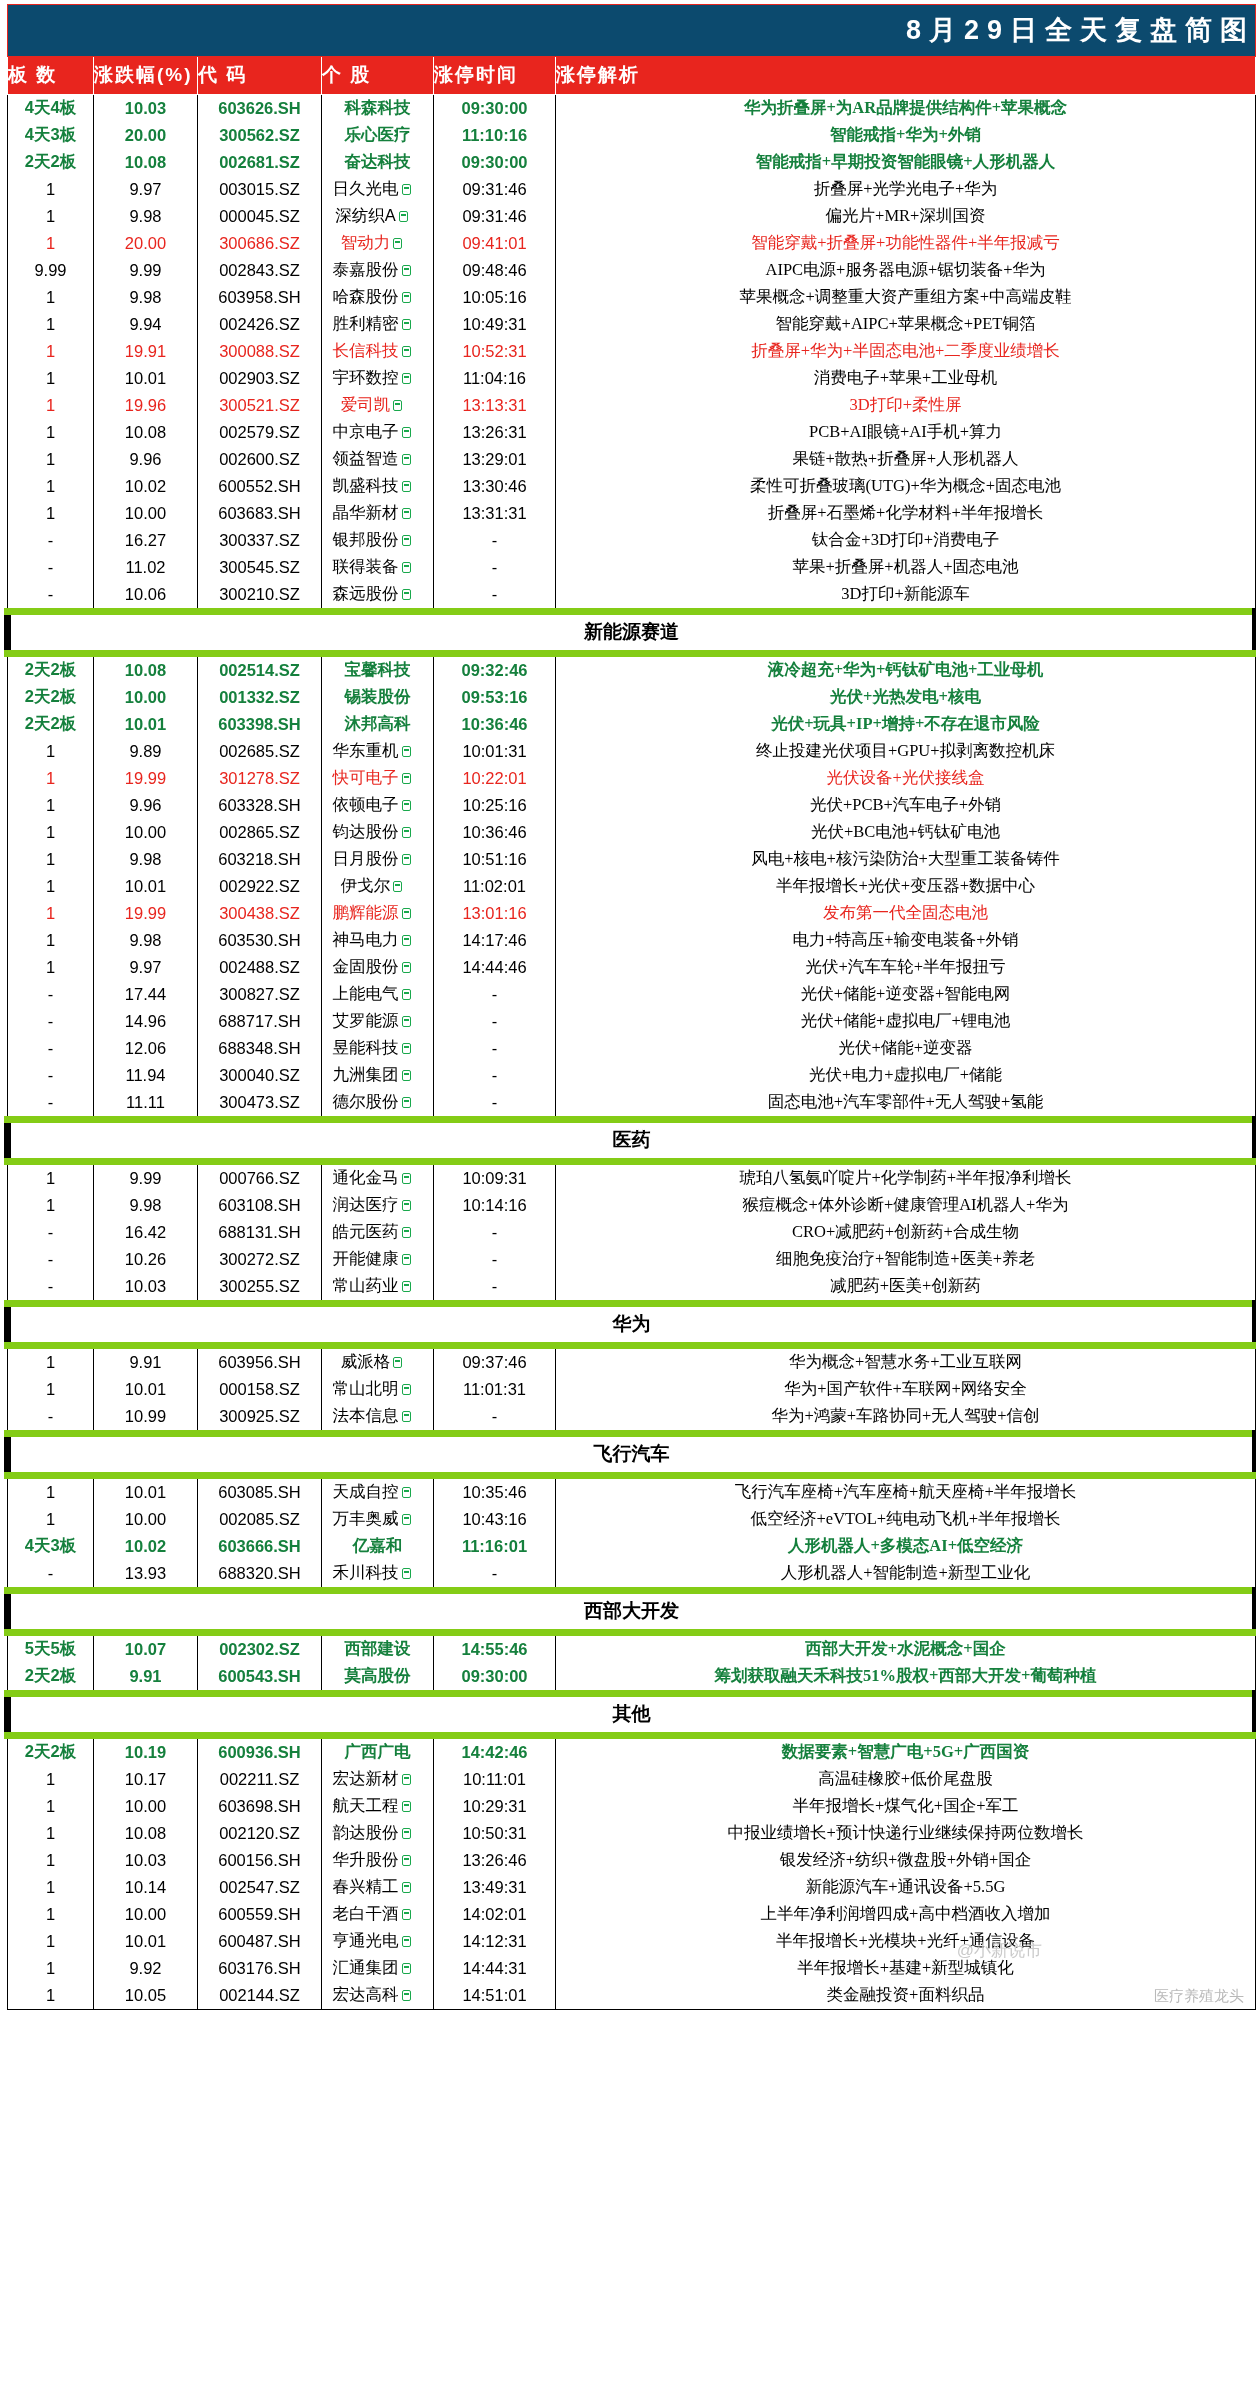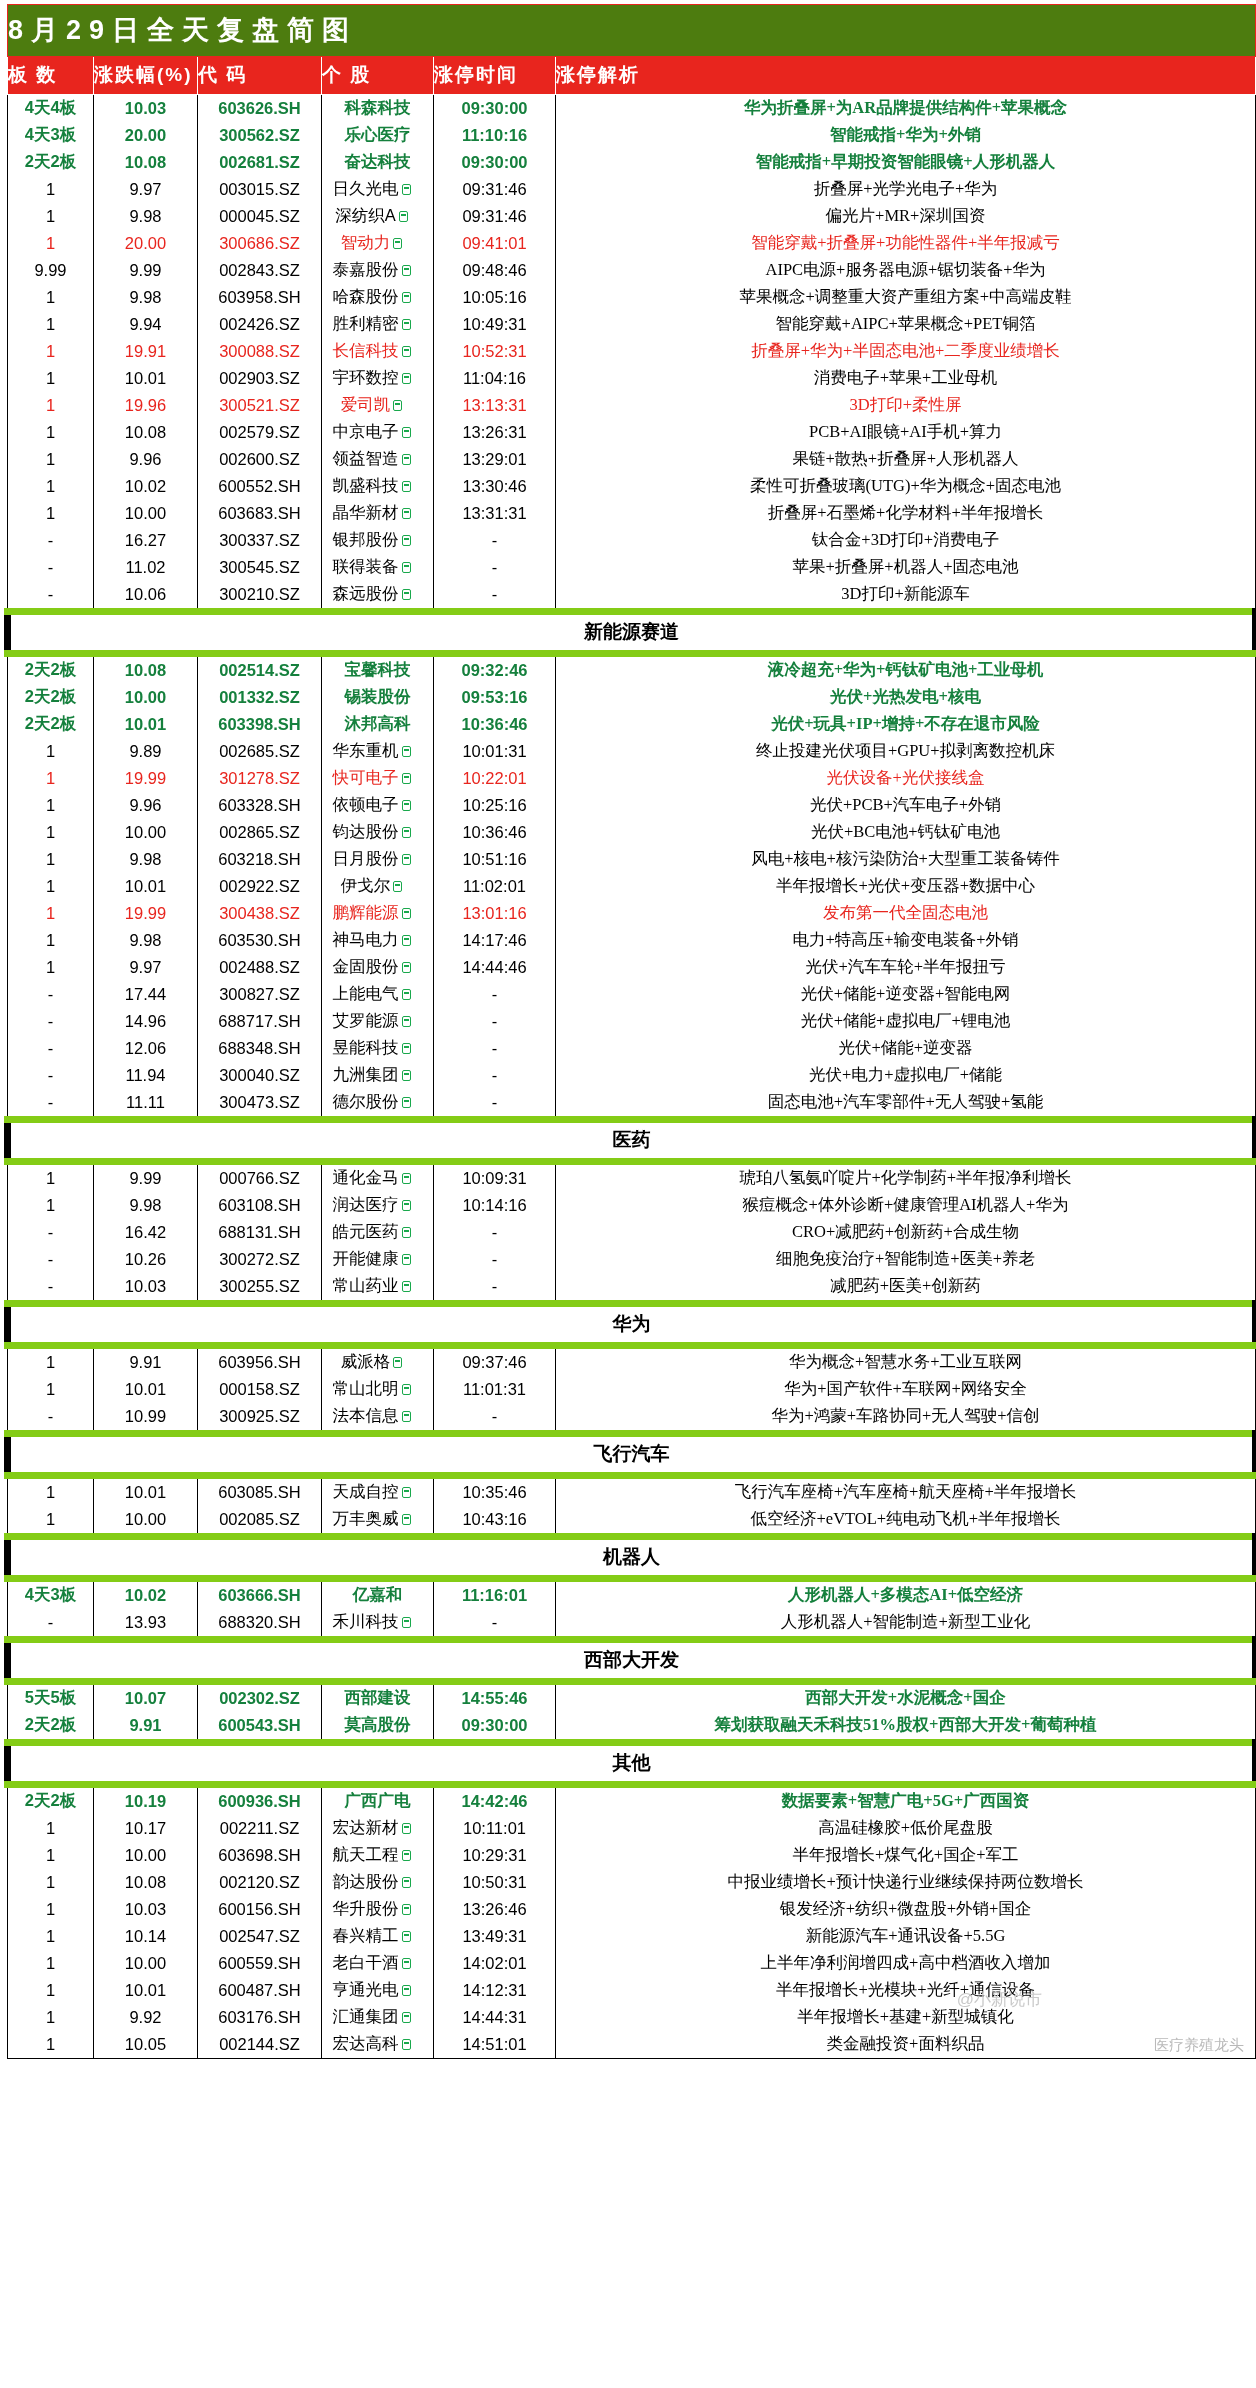--- a/index.html
+++ b/index.html
@@ -12,25 +12,25 @@
   .sheet { width:1256px; padding:4px 4px 2px 4px; }
   table { border-collapse:collapse; width:1248px; table-layout:fixed; }
   col.c0 { width:86px; }
   col.c1 { width:104px; }
   col.c2 { width:124px; }
   col.c3 { width:112px; }
   col.c4 { width:122px; }
   col.c5 { width:700px; }
 
   .title-row td {
-    background:#4d7c0f;
+    background:#0c4a6e;
     color:#fff;
     font-size:27px;
     font-weight:bold;
-    text-align:left;
+    text-align:right;
     letter-spacing:8px;
     padding:7px 0 8px 0;
     border:1px solid #e8251e;
   }
   .head-row td {
     background:#e8251e;
     color:#fff;
     font-size:19px;
     font-weight:bold;
     padding:5px 0 6px 0;
@@ -504,23 +504,20 @@
           <td class="desc">飞行汽车座椅+汽车座椅+航天座椅+半年报增长</td>
         </tr>
         <tr class="data ">
           <td>1</td>
           <td>10.00</td>
           <td class="code">002085.SZ</td>
           <td class="stock"><span class="stock-wrap">万丰奥威<span class="tag"></span></span></td>
           <td>10:43:16</td>
           <td class="desc">低空经济+eVTOL+纯电动飞机+半年报增长</td>
         </tr>
-        <tr class="sec-row">
-          <td colspan="6">机器人</td>
-        </tr>
         <tr class="data bold">
           <td>4天3板</td>
           <td>10.02</td>
           <td class="code">603666.SH</td>
           <td class="stock">亿嘉和</td>
           <td>11:16:01</td>
           <td class="desc">人形机器人+多模态AI+低空经济</td>
         </tr>
         <tr class="data ">
           <td>-</td>

